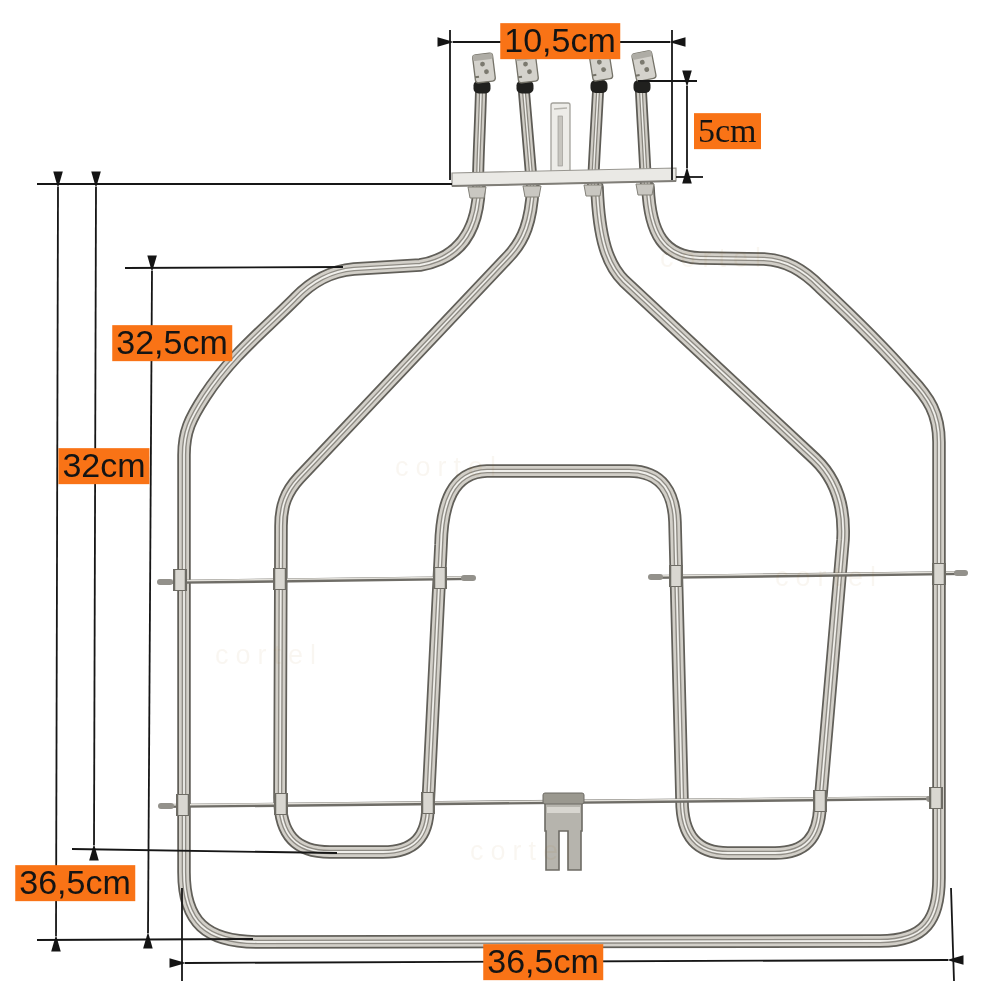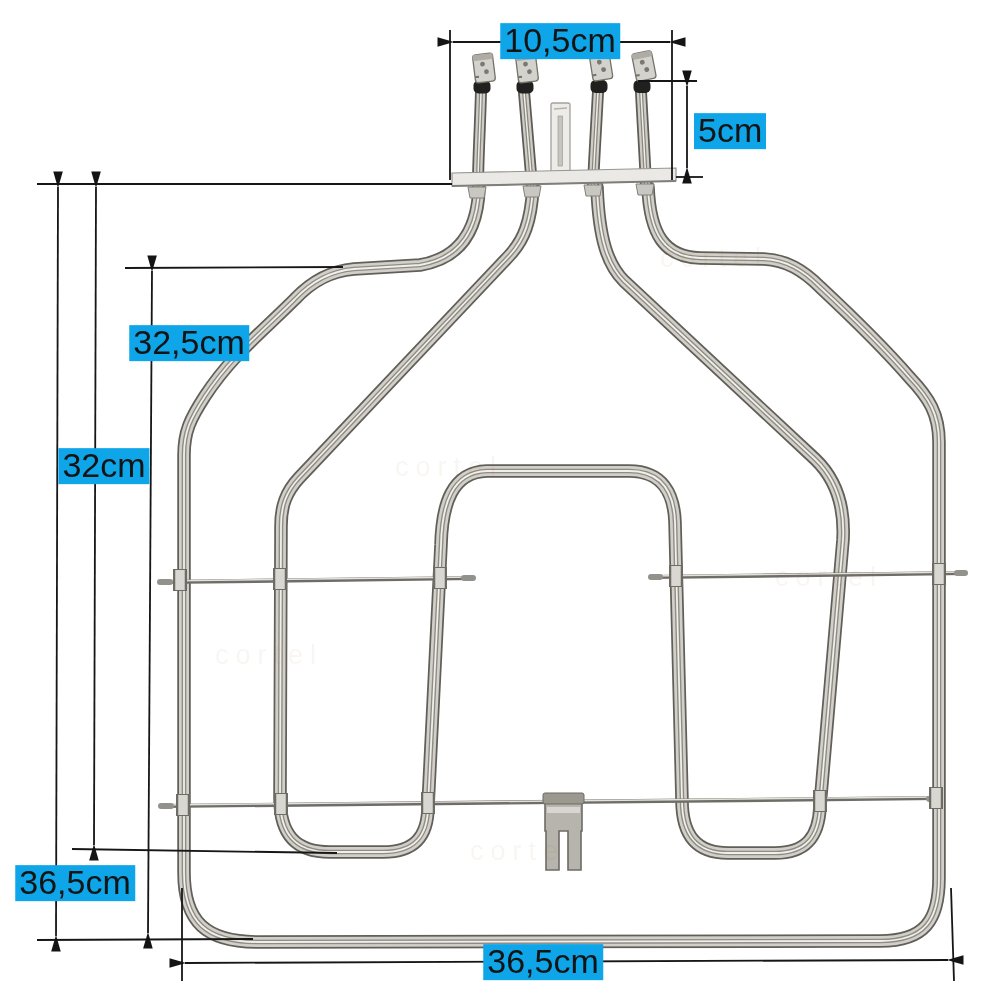--- a/index.html
+++ b/index.html
@@ -7,24 +7,24 @@
     width:1000px; height:1000px; position:relative; overflow:hidden;
     background:#ffffff; font-family:"Liberation Sans", sans-serif;
   }
   svg.fig { position:absolute; left:0; top:0; z-index:2; }
   .wm {
     position:absolute; z-index:3; opacity:0.05; color:#a16207;
     font-size:27px; letter-spacing:7px; white-space:nowrap; pointer-events:none;
   }
   .dim-label {
     position:absolute; z-index:4; font-size:34px; color:#141414;
-    background:#0ea5e9; padding:0 4px; line-height:1.05; white-space:nowrap;
+    background:#f97316; padding:0 4px; line-height:1.05; white-space:nowrap;
     transform:translate(-50%,-50%);
   }
-  .dim-label.anchor-left { transform:translateY(-50%); }
+  .dim-label.anchor-left { transform:translateY(-50%);font-family:Liberation Serif, serif; }
 
   
   .tube-o { fill:none; stroke:#615f59; stroke-width:13.5; stroke-linecap:round; stroke-linejoin:round; }
   .tube-m { fill:none; stroke:#d2cfc8; stroke-width:10;   stroke-linecap:round; stroke-linejoin:round; }
   .tube-c { fill:none; stroke:#8f8c85; stroke-width:4.6;  stroke-linecap:round; stroke-linejoin:round; }
   .tube-h { fill:none; stroke:#f0efeb; stroke-width:1.8;  stroke-linecap:round; stroke-linejoin:round; }
 
   .term-o { fill:none; stroke:#5d5b55; stroke-width:12;  stroke-linecap:round; }
   .term-m { fill:none; stroke:#cfccc5; stroke-width:8.5; stroke-linecap:round; }
   .term-c { fill:none; stroke:#8a877f; stroke-width:4;   stroke-linecap:round; }
@@ -257,16 +257,16 @@
     <line class="dim" x1="687" y1="86" x2="687" y2="168" marker-start="url(#arr)" marker-end="url(#arr)"></line>
     <line class="dim" x1="58" y1="187" x2="56" y2="936" marker-start="url(#arr)" marker-end="url(#arr)"></line>
     <line class="dim" x1="96" y1="187" x2="94" y2="845" marker-start="url(#arr)" marker-end="url(#arr)"></line>
     <line class="dim" x1="152" y1="271" x2="148" y2="933" marker-start="url(#arr)" marker-end="url(#arr)"></line>
     <line class="dim" x1="185" y1="963" x2="948" y2="960" marker-start="url(#arr)" marker-end="url(#arr)"></line>
   </g>
 </svg>
 
 <div class="dim-label" style="left:560px; top:41px;">10,5cm</div>
 <div class="dim-label anchor-left" style="left:694px; top:131px;">5cm</div>
-<div class="dim-label" style="left:172px; top:343px;margin-left:17px;">32,5cm</div>
+<div class="dim-label" style="left:172px; top:343px;">32,5cm</div>
 <div class="dim-label" style="left:104px; top:466px;">32cm</div>
 <div class="dim-label" style="left:75px;  top:883px;">36,5cm</div>
 <div class="dim-label" style="left:543px; top:962px;">36,5cm</div>
 
 </body></html>

